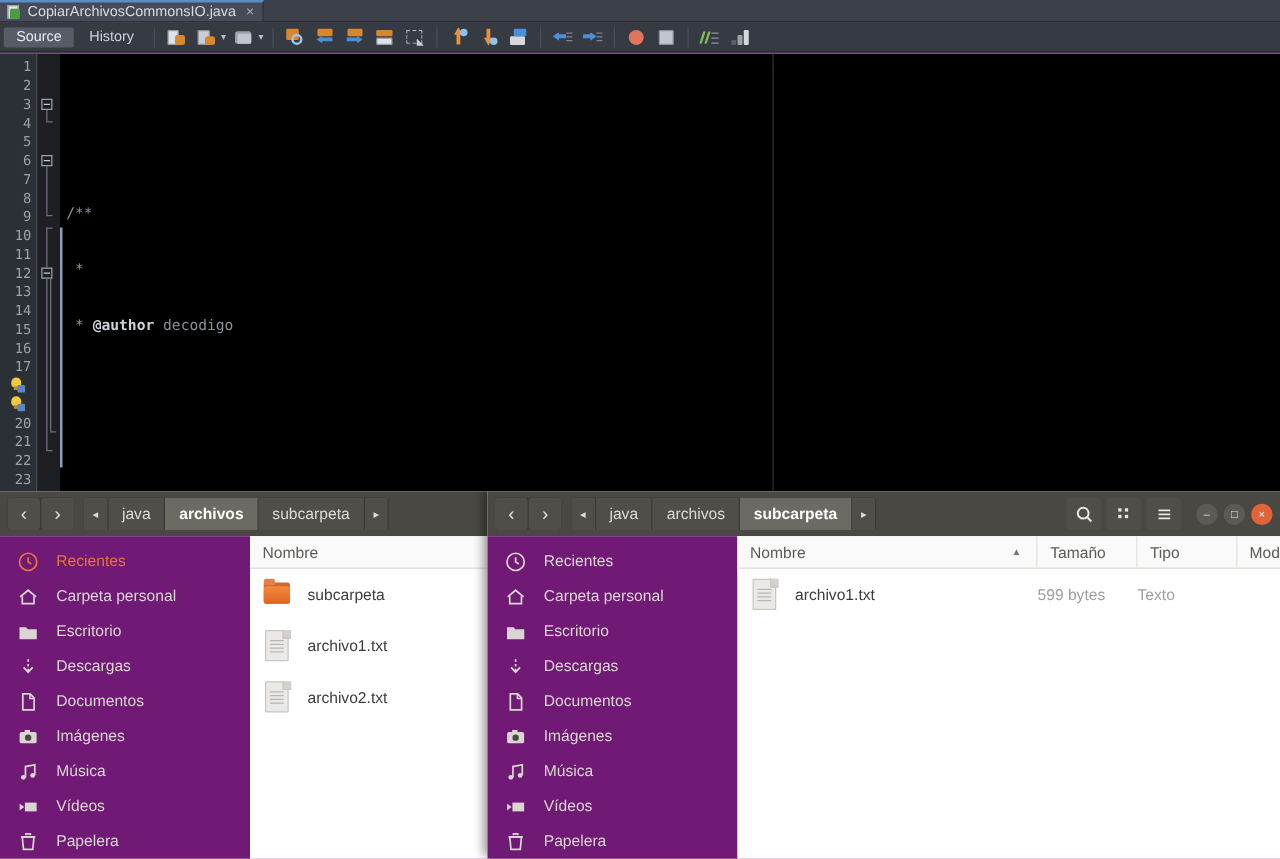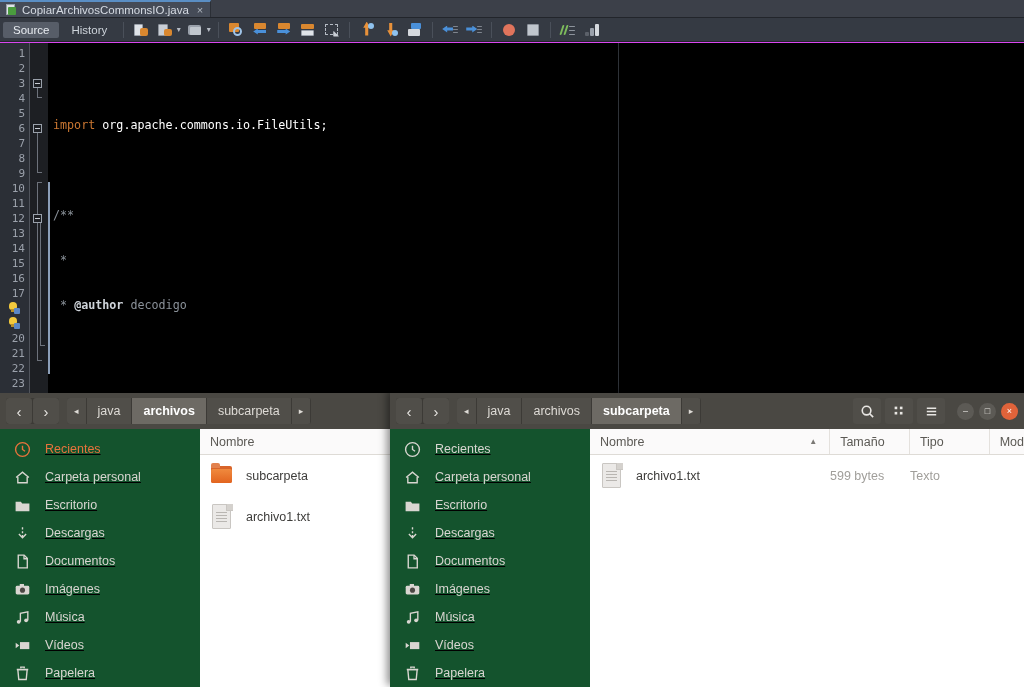--- a/index.html
+++ b/index.html
@@ -138,21 +138,21 @@
     width: 28px; height: 26px; border-radius: 3px; background: #504e49;
     display: flex; align-items: center; justify-content: center;
     color: #e8e6e3;
   }
   .wctl { display: flex; align-items: center; gap: 5px; margin-left: 8px; }
   .wc { width: 17px; height: 17px; border-radius: 50%; background: #5c5a55;
         display:flex; align-items:center; justify-content:center; color:#e2e0dc; font-size:9px; }
   .wc.close { background: #e0633a; color: #fff; }
 
   .fm-body { position: absolute; left: 0; right: 0; top: 36px; bottom: 0; display: flex; }
-  .fm-side { width: 200px; background: #14532d; padding-top: 6px; flex: none; text-decoration: underline; }
+  .fm-side { width: 200px; background: #701a75; padding-top: 6px; flex: none; }
   .side-item {
     height: 28px; display: flex; align-items: center; gap: 14px;
     padding-left: 14px; font-size: 12.5px; color: #d9d6d1;
   }
   .side-item.active { color: #e8733c; }
   .side-ico { width: 17px; height: 17px; flex: none; position: relative; color: inherit; }
   .fm-main { flex: 1; background: #ffffff; position: relative; overflow: hidden; }
 
   .col-head {
     height: 26px; background: #fbfafa; border-bottom: 1px solid #dedbd6;
@@ -341,21 +341,20 @@
         <span class="foldtick" style="top:317px;"></span>
 
         <span class="foldbox" style="top:171px"></span>
         <span class="foldline" style="top:180px;height:122px;left:10px;"></span>
         <span class="foldtick" style="top:302px;left:10px;"></span>
       </div>
       <span class="curbrace" style="top:139px;height:192px;"></span>
 
       <div class="code">
         <div class="row"> </div>
-        <div class="row"><span class="kw">import</span> <span class="id">org.apache.commons.io.FileUtils;</span></div>
         <div class="row"> </div>
         <div class="row"><span class="cmt">/**</span></div>
         <div class="row"><span class="cmt"> *</span></div>
         <div class="row"><span class="cmt"> * </span><span class="cmtb">@author</span><span class="cmt"> decodigo</span></div>
         
         
         
         
         
         
@@ -491,20 +490,33 @@
           <div class="namecell" style="flex:1">
             <span class="ficon doc">
               <i class="page"></i>
                 <i class="fold"></i>
               <i class="ln" style="top:9px"></i>
                 <i class="ln" style="top:12px"></i>
               <i class="ln" style="top:15px"></i>
                 <i class="ln" style="top:18px"></i>
             </span>
             <span>archivo1.txt</span>
+          </div>
+        </div>
+        <div class="frow">
+          <div class="namecell" style="flex:1">
+            <span class="ficon doc">
+              <i class="page"></i>
+                <i class="fold"></i>
+              <i class="ln" style="top:9px"></i>
+                <i class="ln" style="top:12px"></i>
+              <i class="ln" style="top:15px"></i>
+                <i class="ln" style="top:18px"></i>
+            </span>
+            <span>archivo2.txt</span>
           </div>
         </div>
       </div>
     </div>
   </div>
 
   <div class="fm fm-right">
     <div class="fm-head">
       <div class="nav-group">
         <div class="nav-btn">‹</div>

